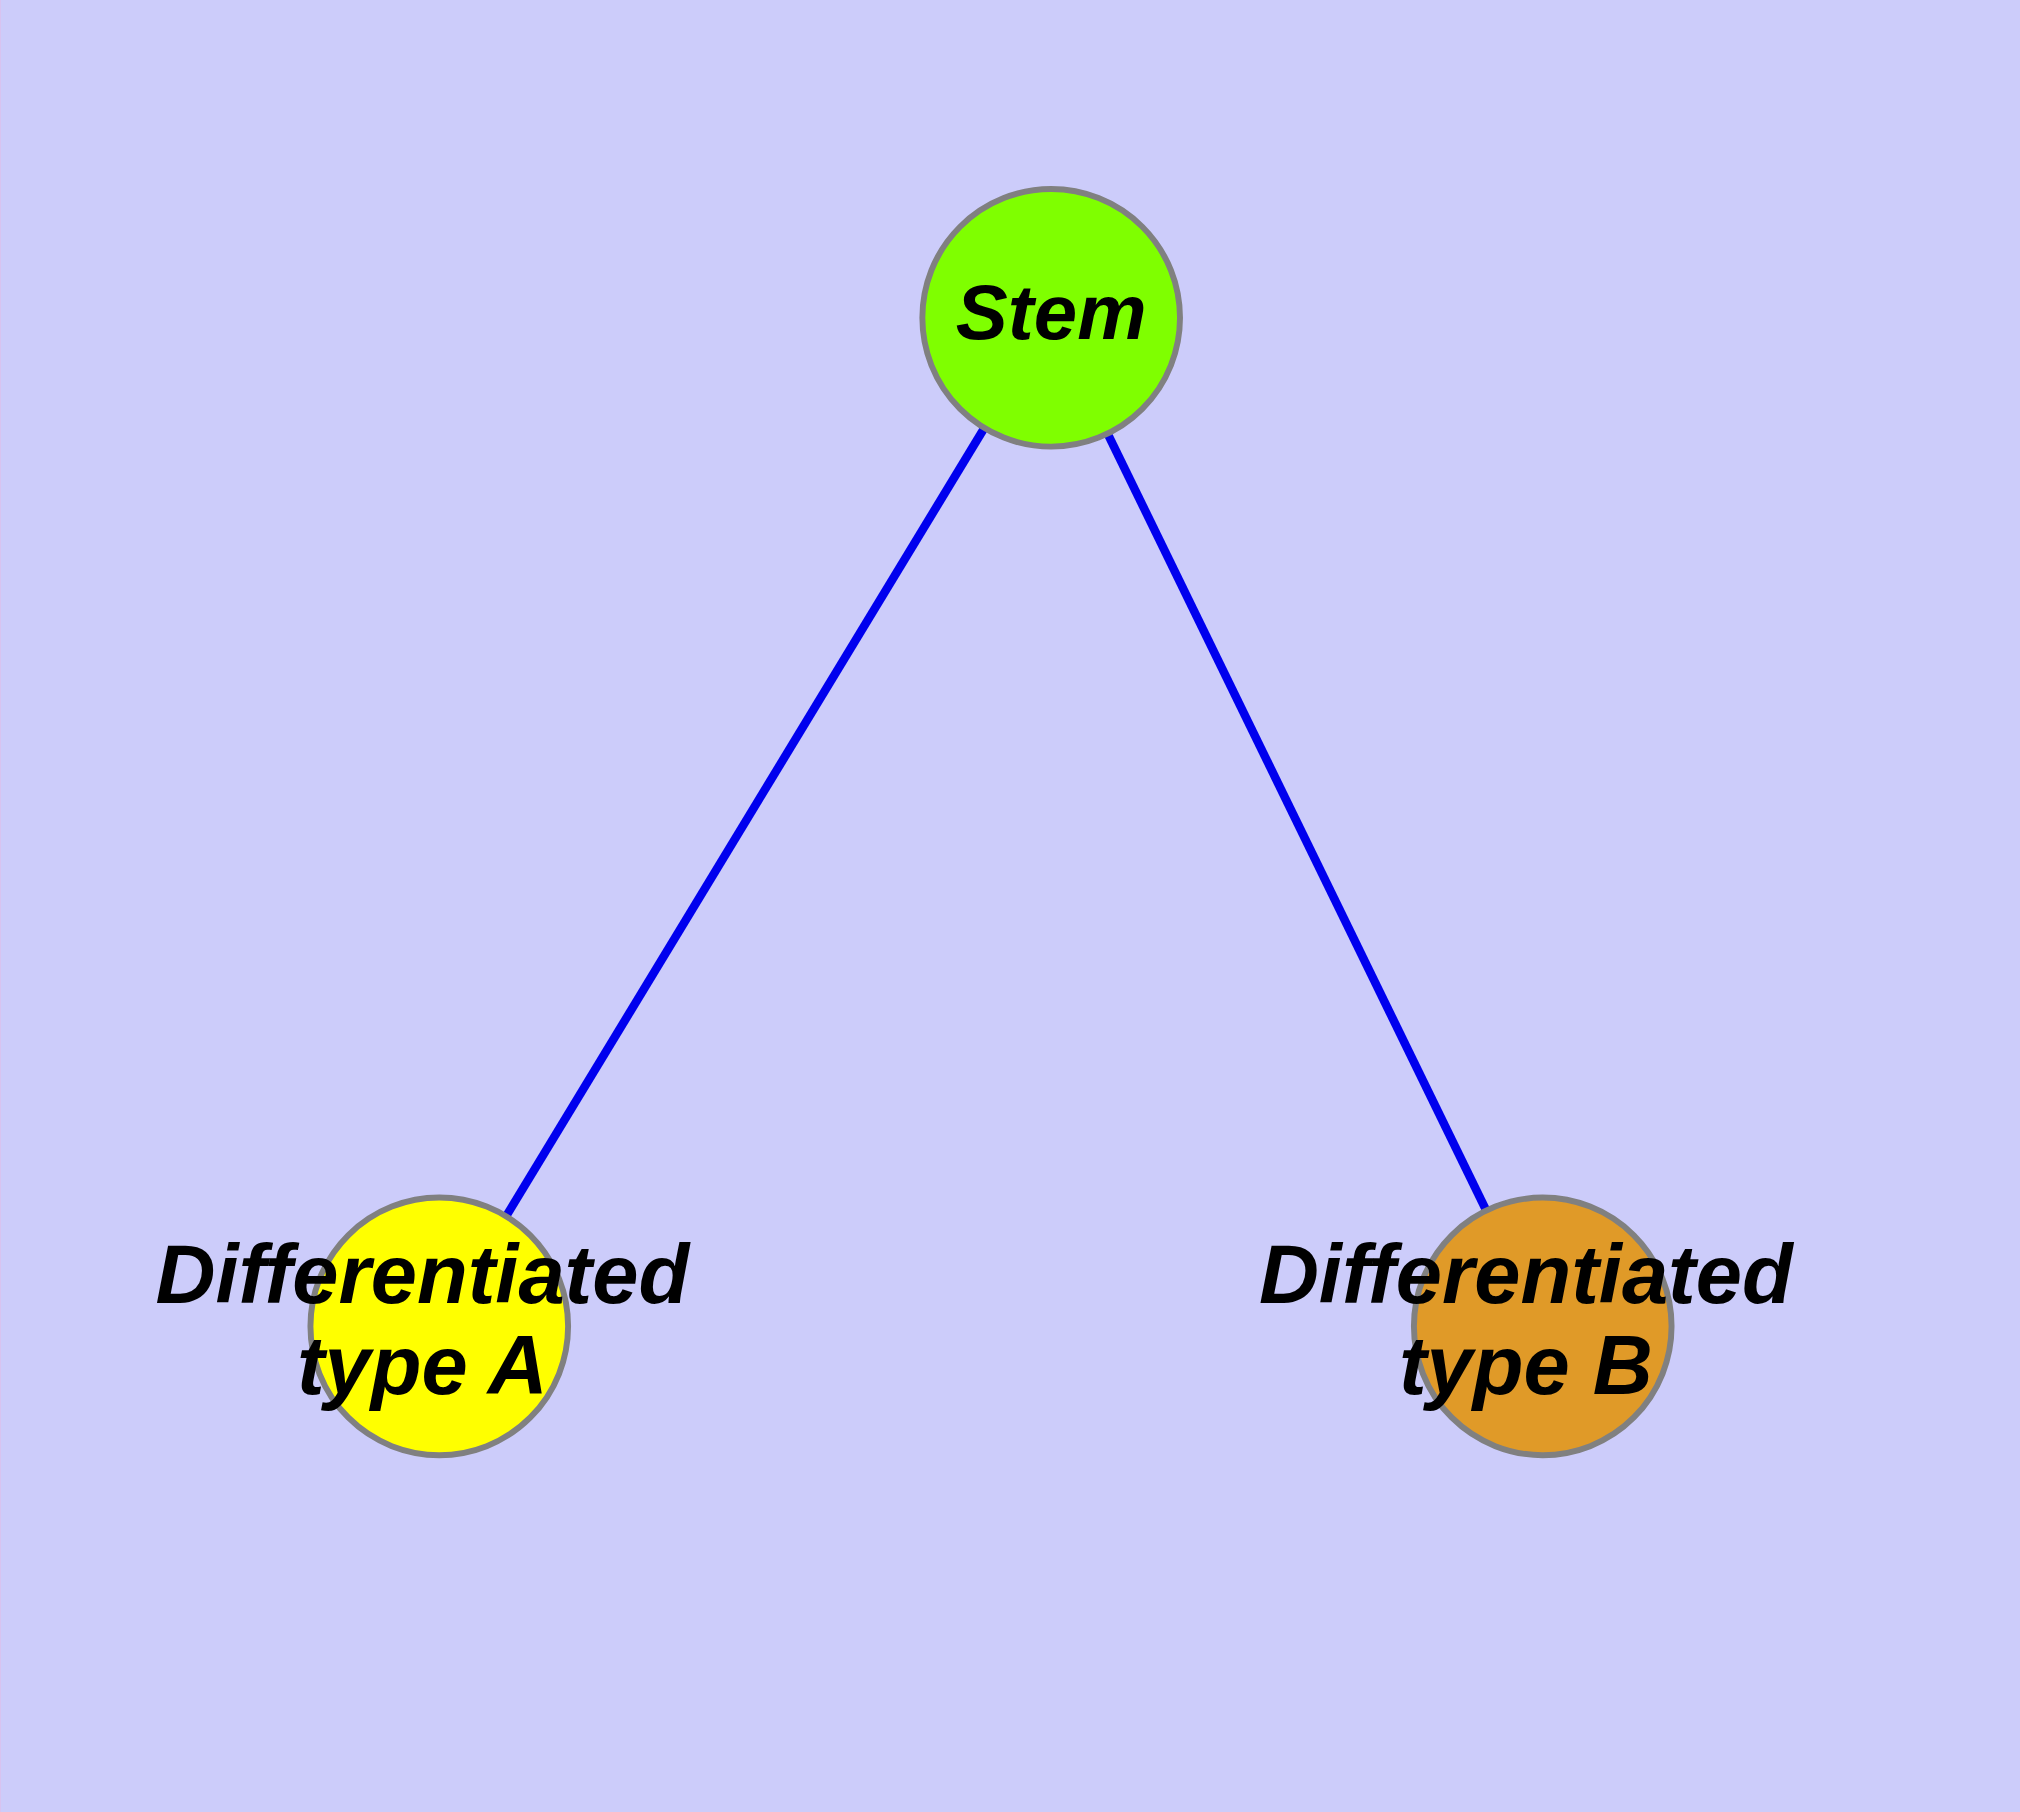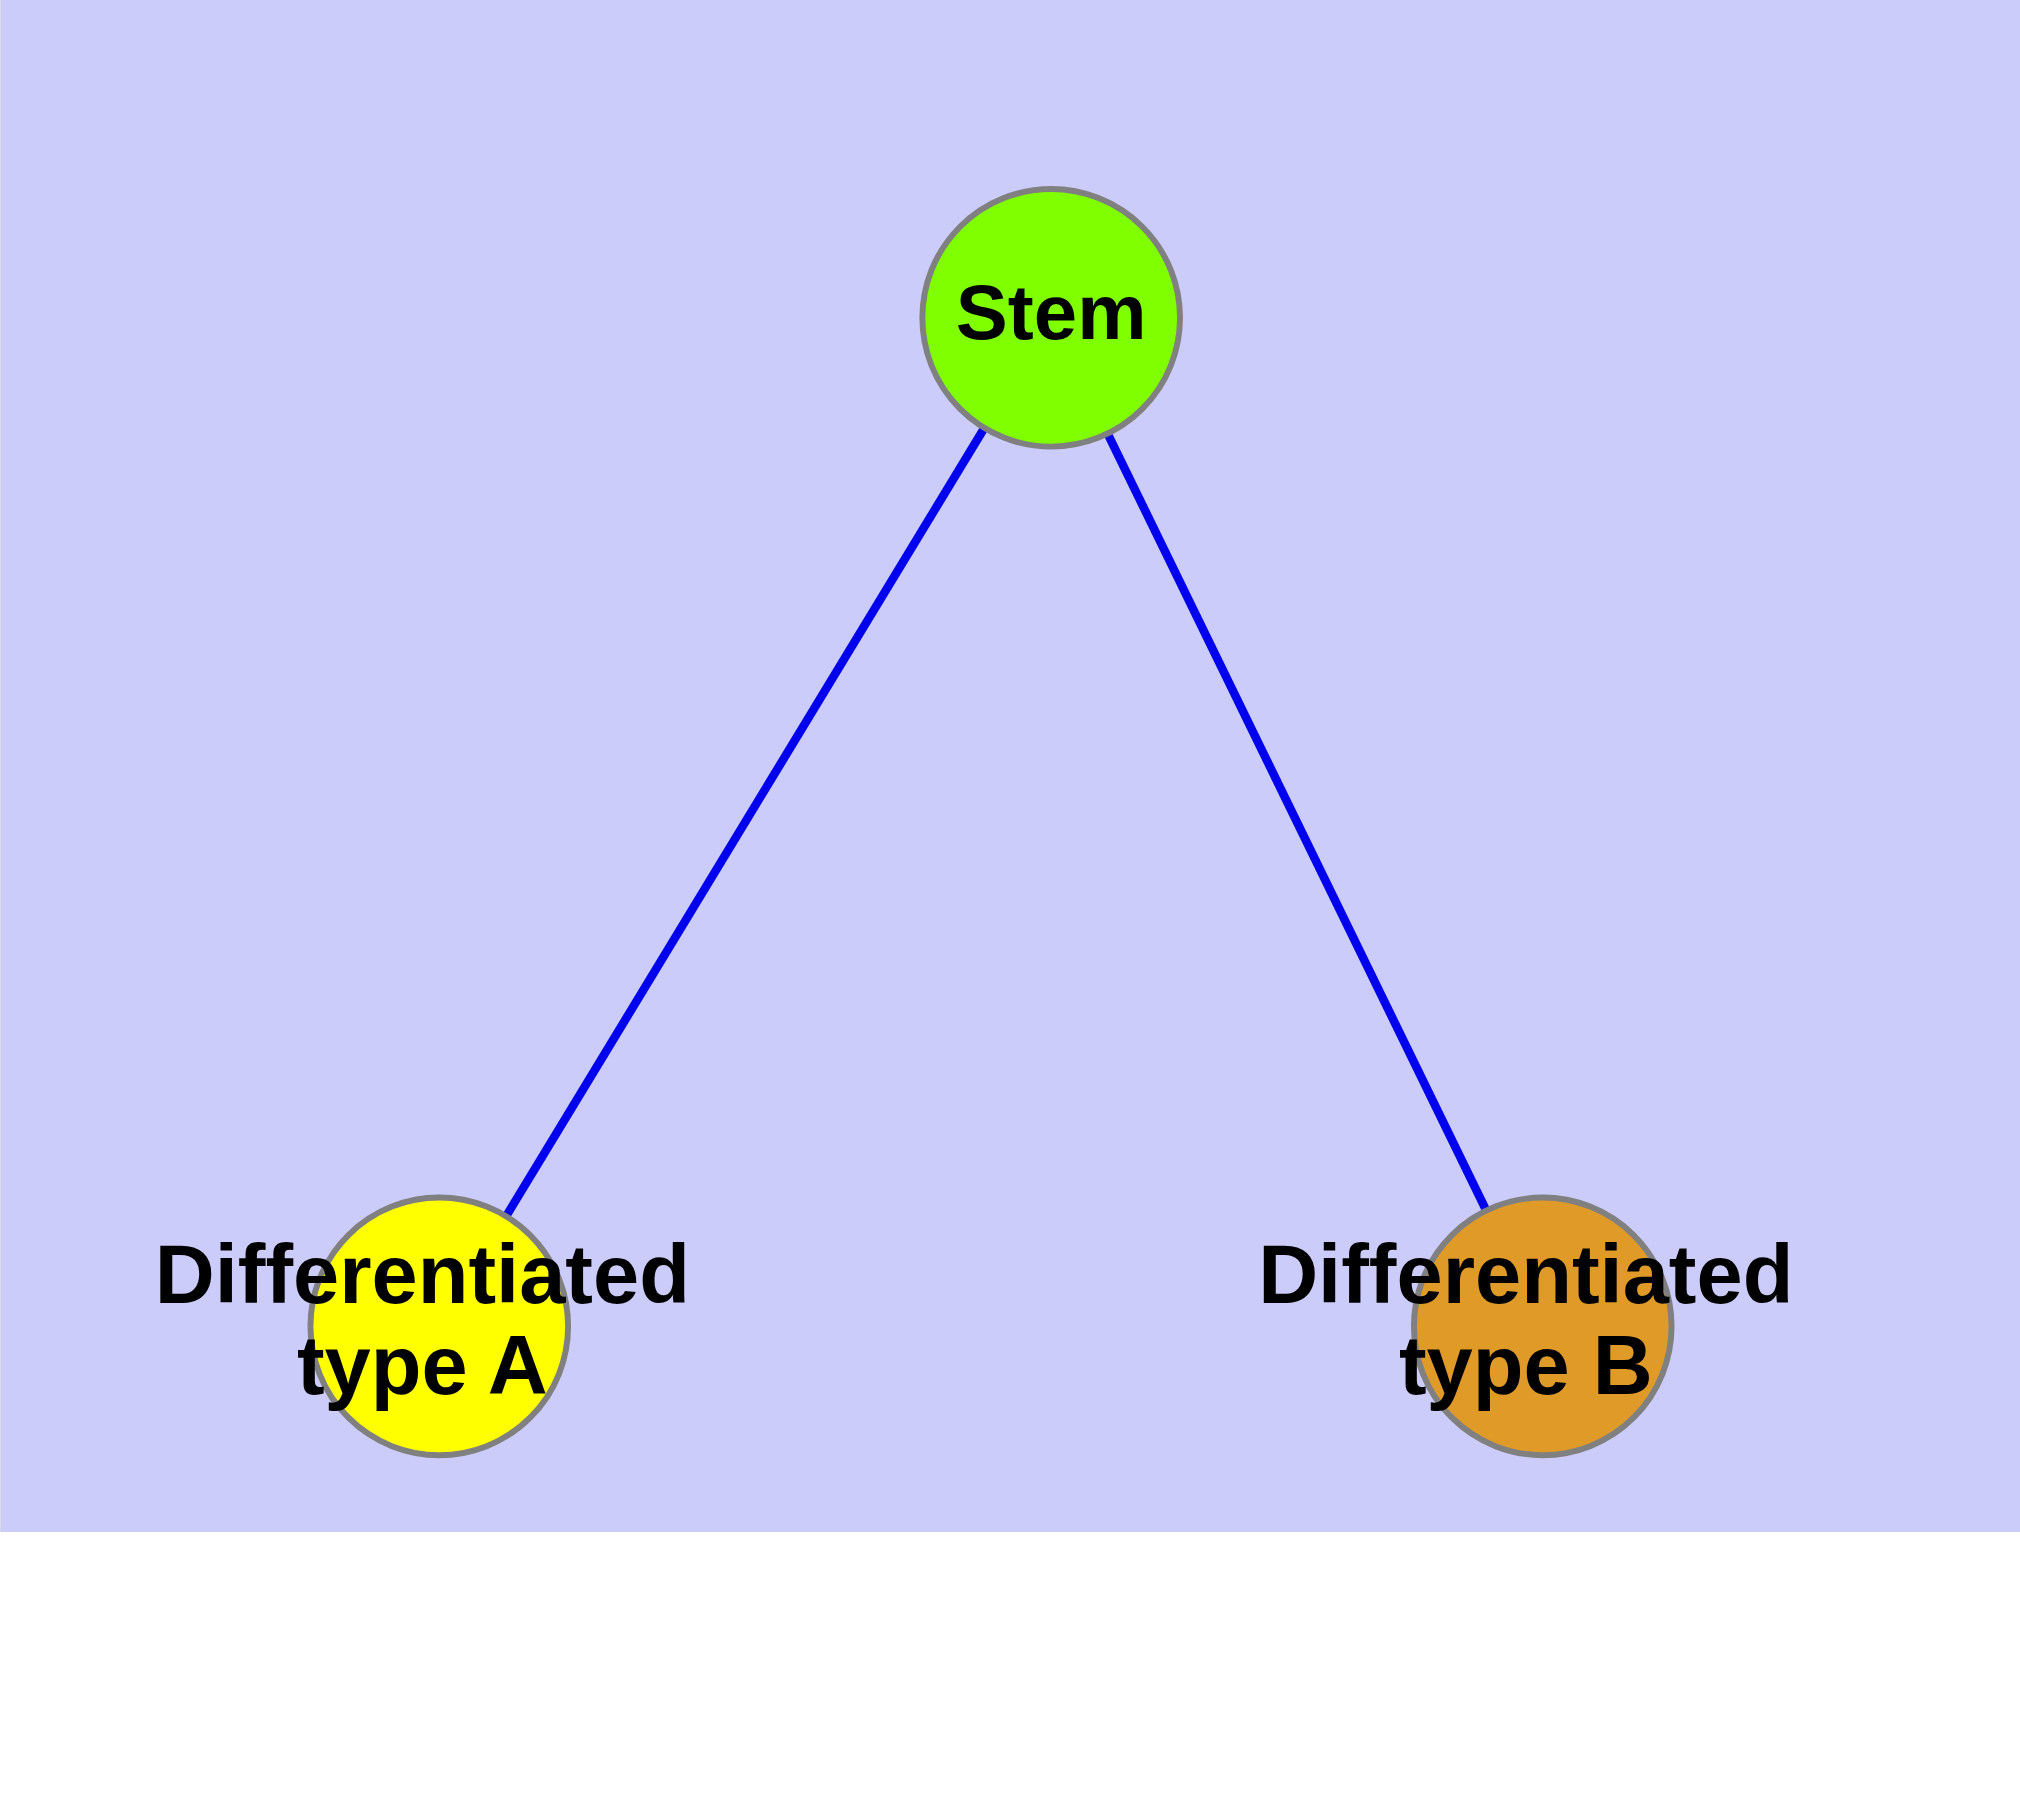--- a/index.html
+++ b/index.html
@@ -26,21 +26,21 @@
     font-family: "Liberation Sans", "DejaVu Sans", sans-serif;
     font-weight: bold;
     fill: #000000;
     text-anchor: middle;
     dominant-baseline: middle;
   }
 </style>
 </head>
 <body>
 
-<div id="canvas" style="background: #fef9c3; width: 2021px; height: 1532px;">
+<div id="canvas" style="background: #f9a8d4; width: 2021px; height: 1812px; font-style: italic;">
   <svg id="graph-svg" viewBox="0 0 2384 2138" xmlns="http://www.w3.org/2000/svg" style="width: 2021px; height: 1812px;">
 
     <rect id="bg-rect" x="0" y="0" width="2384" height="2138" fill="#ccccfa"></rect>
 
     <g id="edges-group">
         <line x1="1240" y1="375" x2="518" y2="1565" stroke="#0000ee" stroke-width="10" stroke-linecap="butt"></line>
         <line x1="1240" y1="375" x2="1820" y2="1565" stroke="#0000ee" stroke-width="10" stroke-linecap="butt"></line>
       </g>
     <g id="nodes-group">
         <circle cx="1240" cy="375" r="152" fill="#7fff00" stroke="#808080" stroke-width="7"></circle>

